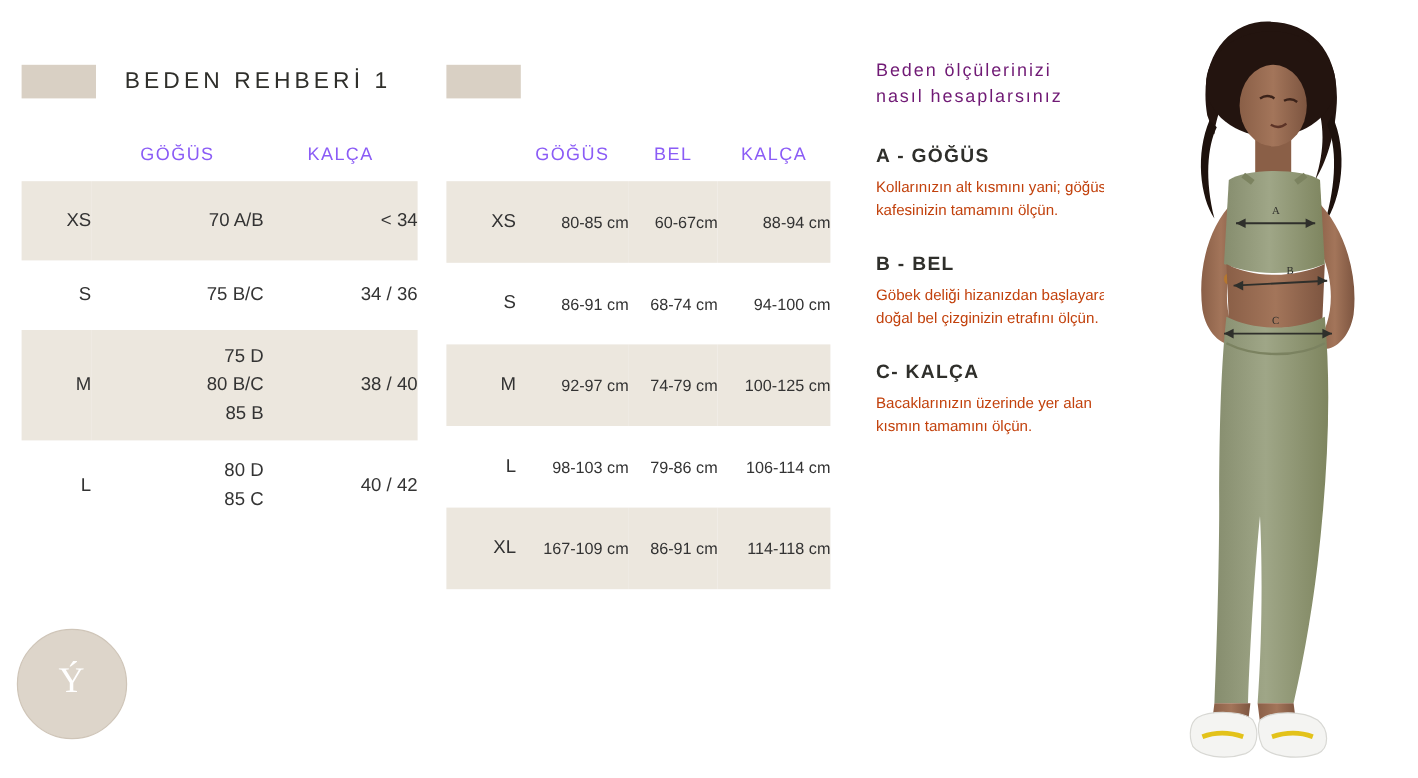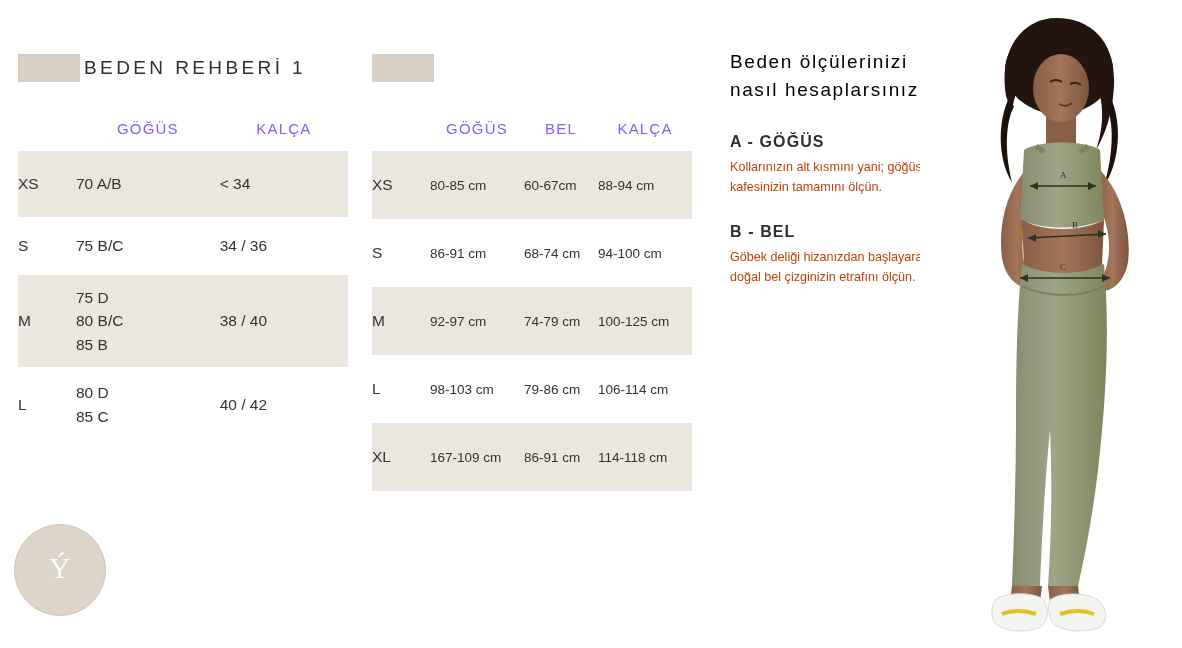--- a/index.html
+++ b/index.html
@@ -14,21 +14,21 @@
   }
 
   
   .page { position: relative; width: 1182px; height: 648px; }
 
   .col-left  { position: absolute; left: 18px;  top: 48px; width: 330px; }
   .col-mid   { position: absolute; left: 372px; top: 48px; width: 320px; }
   .col-right { position: absolute; left: 730px; top: 48px; width: 210px; }
 
   
-  .guide-head { display: flex; align-items: center; gap: 4px; height: 40px; }
+  .guide-head { display: flex; align-items: center; gap: 24px; height: 40px; }
   .swatch { width: 62px; height: 28px; background: #d9d0c4; flex: 0 0 auto; }
   .guide-title {
     font-size: 19px;
     letter-spacing: 3.4px;
     color: #2f2f2b;
     font-weight: 400;
     white-space: nowrap;
   }
 
   
@@ -36,45 +36,45 @@
   .thead th {
     font-weight: 400;
     font-size: 15px;
     letter-spacing: 1.2px;
     color: #8b5cf6;
     padding: 10px 0 14px 0;
     text-align: center;
   }
   .thead th.size-col { width: 58px; }
 
-  td { text-align: left; vertical-align: middle; color: #333; }
+  td { text-align: right; vertical-align: middle; color: #333; }
   .shade { background: #ece7de; }
 
   
   .t1 { margin-top: 22px; }
   .t1 td { font-size: 15.5px; }
   .t1 td.size { font-size: 15.5px; width: 58px; }
   .t1 .r-xs td { height: 66px; }
   .t1 .r-s  td { height: 58px; }
   .t1 .r-m  td { height: 92px; }
   .t1 .r-l  td { height: 76px; }
   .multi { line-height: 1.52; }
 
   
   .t2 { margin-top: 22px; }
   .t2 td { font-size: 13.5px; }
   .t2 td.size { font-size: 15.5px; width: 52px; }
   .t2 tr td { height: 68px; }
 
   
   .howto-title {
-    font-size: 19px;
+    font-size: 15px;
     letter-spacing: 1.6px;
     line-height: 1.45;
-    color: #000000;
+    color: #701a75;
     margin-bottom: 30px;
   }
   .blk { margin-bottom: 26px; }
   .blk h4 {
     font-size: 16px;
     font-weight: 700;
     letter-spacing: 1.1px;
     margin-bottom: 7px;
     color: #2f2f2b;
   }
@@ -223,20 +223,24 @@
     <div class="blk">
       <h4>A - GÖĞÜS</h4>
       <p>Kollarınızın alt kısmını yani; göğüs kafesinizin tamamını ölçün.</p>
     </div>
 
     <div class="blk">
       <h4>B - BEL</h4>
       <p>Göbek deliği hizanızdan başlayarak, doğal bel çizginizin etrafını ölçün.</p>
     </div>
 
+    <div class="blk">
+      <h4>C- KALÇA</h4>
+      <p>Bacaklarınızın üzerinde yer alan kısmın tamamını ölçün.</p>
+    </div>
   </div>
 
   <div class="logo">
     <span>Ý</span>
   </div>
 
   <div class="photo">
     <svg width="262" height="648" viewBox="0 0 262 648">
       <defs>
         <linearGradient id="skin" x1="0" y1="0" x2="1" y2="0">

